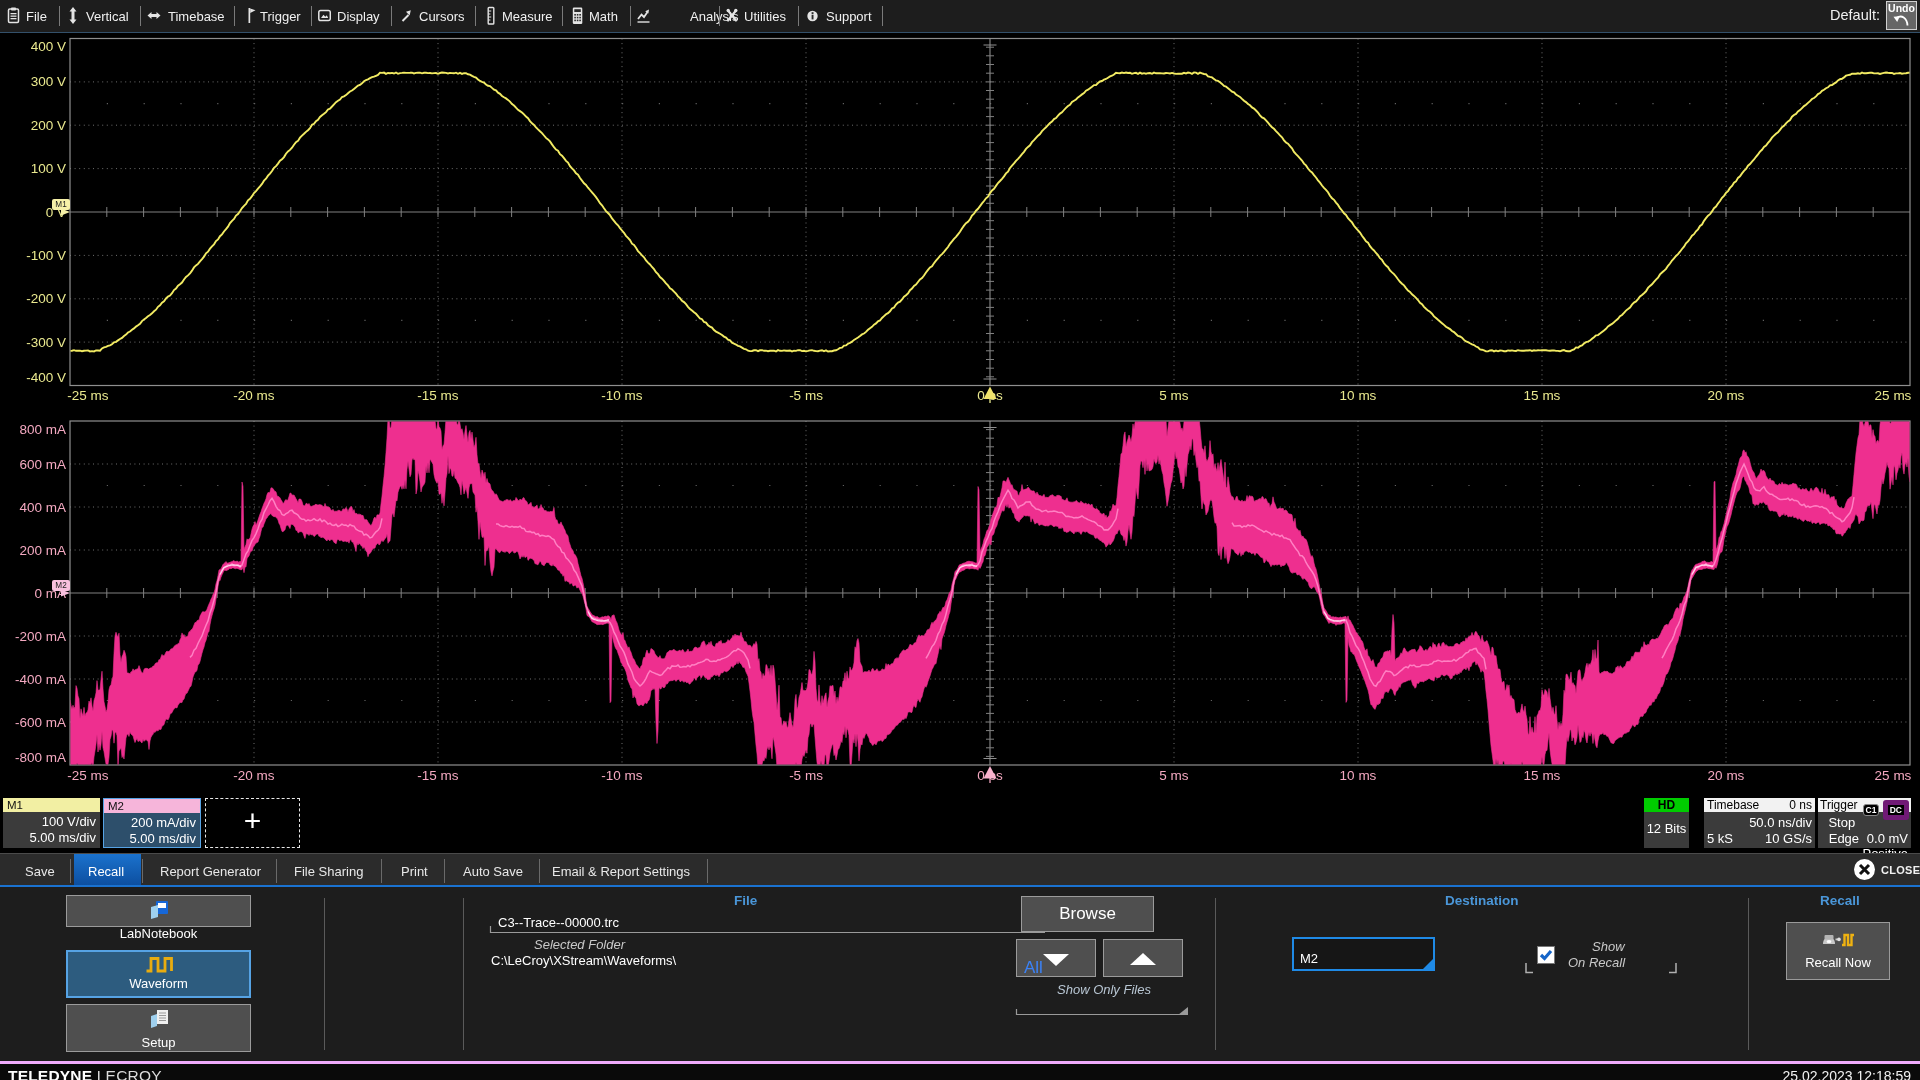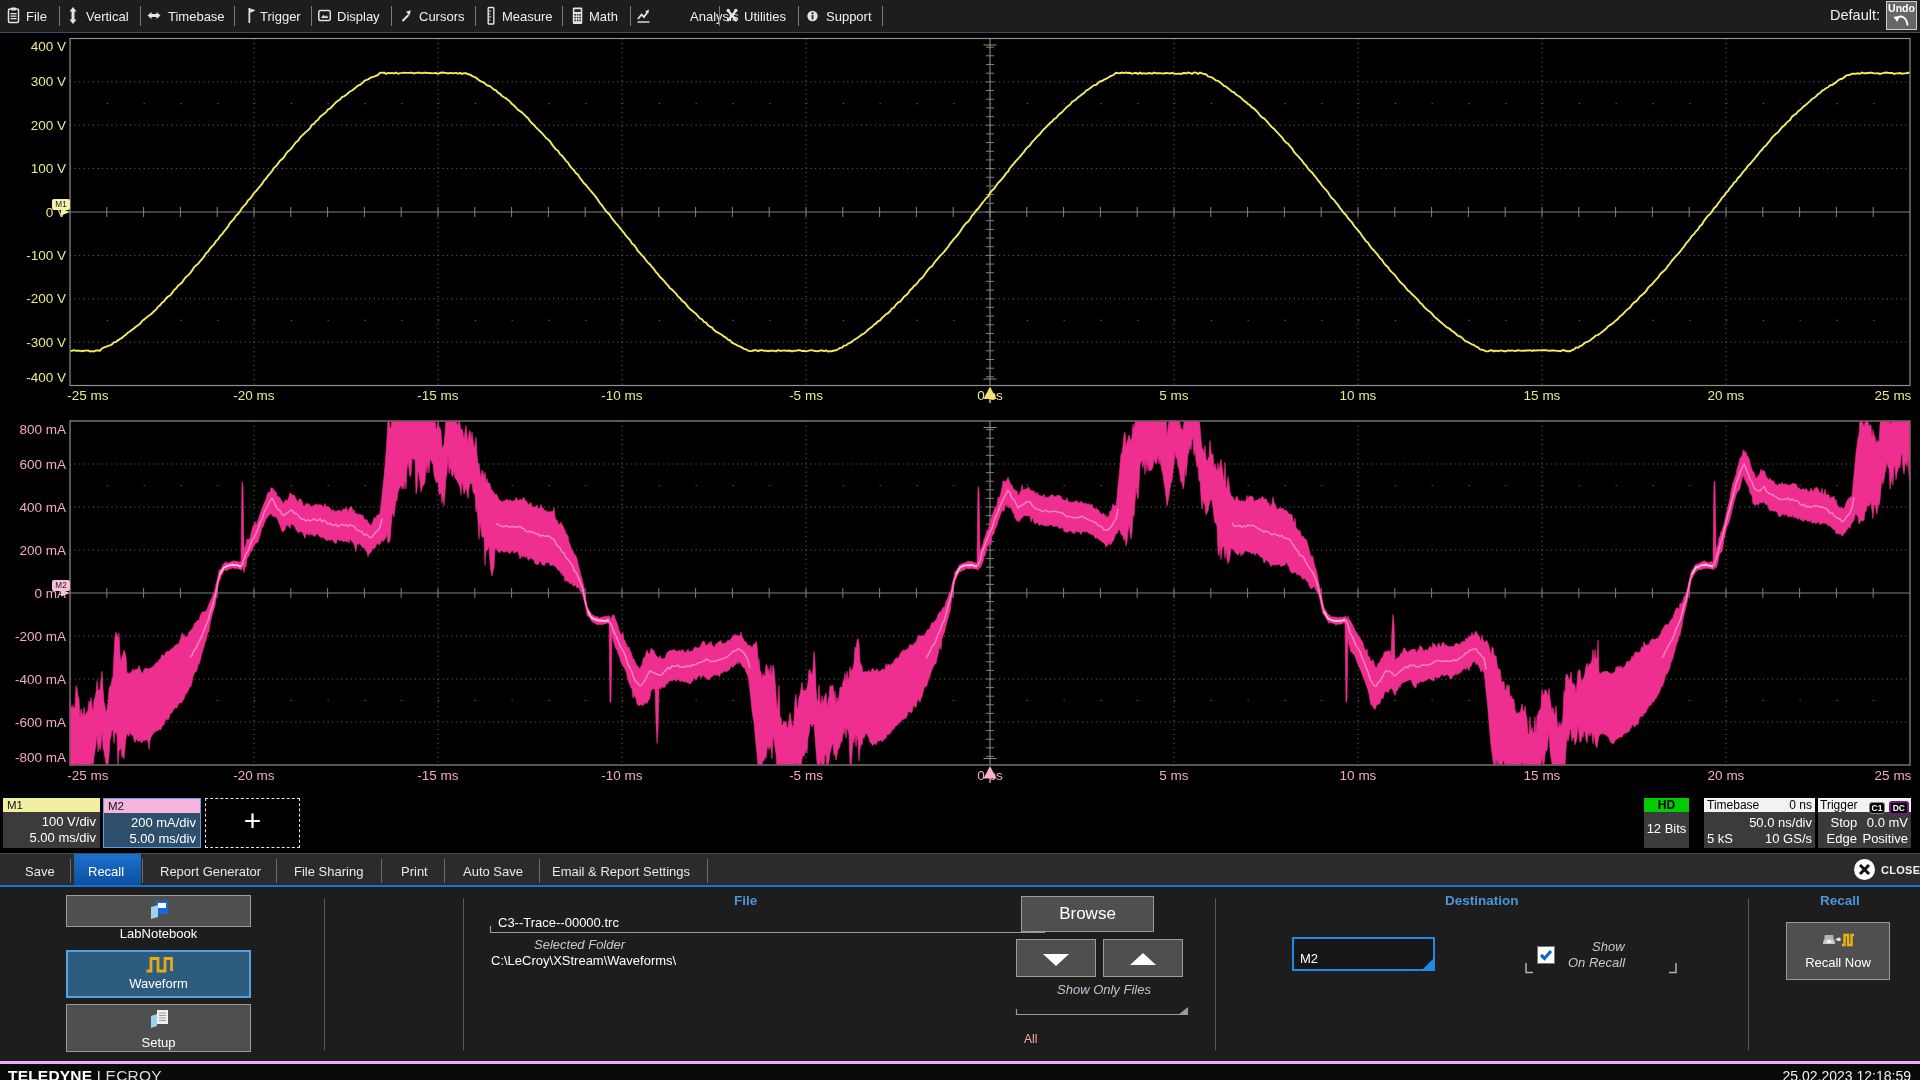--- a/index.html
+++ b/index.html
@@ -244,21 +244,21 @@
   <div class="sthd" style="background:#00cc00;color:#000;font-weight:bold;text-align:center">HD</div>
   <div class="stbody" style="text-align:center;padding-top:9px">12 Bits</div>
 </div>
 <div class="dscbox" style="left:1704px;width:111px;background:#3b3b3b">
   <div class="sthd" style="background:#f2f2f2;color:#000;padding:0 3px">Timebase<span style="float:right">0 ns</span></div>
   <div class="stbody" style="padding:3px 3px 0 3px;text-align:right">50.0 ns/div<br><span style="float:left">5 kS</span>10 GS/s</div>
 </div>
 <div class="dscbox" style="left:1818px;width:93px;background:#3b3b3b">
   <div class="sthd" style="background:#f2f2f2;color:#000;padding:0 2px">Trigger
     <span style="float:right;margin-top:1.5px"><span style="display:inline-block;background:#000;color:#fff;border:1px solid #888;border-radius:3px;font-size:8.5px;font-weight:bold;line-height:10px;padding:0 2px">C1</span>
-    <span style="display:inline-block;background:#000;color:#fff;border:2px solid #701a75;border-radius:3px;font-size:8.5px;font-weight:bold;line-height:10px;padding:0 2px">DC</span></span>
+    <span style="display:inline-block;background:#000;color:#fff;border:5px solid #701a75;border-radius:3px;font-size:8.5px;font-weight:bold;line-height:10px;padding:0 2px">DC</span></span>
   </div>
   <div class="stbody" style="padding:3px 3px 0 3px">
     <div>Stop<span style="float:right">0.0 mV</span></div>
     <div>Edge<span style="float:right">Positive</span></div>
   </div>
 </div>
 
 <div class="abs" style="left:0;top:853px;width:1920px;height:209px;background:#262626;border-top:1px solid #4a4a4a">
 
   <div class="abs" style="left:0;top:0;width:1920px;height:31px;background:#2b2b2b"></div>
@@ -326,21 +326,21 @@
 <div class="it" style="left:534px;top:937px">Selected Folder</div>
 <div class="abs" style="left:491px;top:953px;color:#fff;font-size:13px">C:\LeCroy\XStream\Waveforms\</div>
 <div class="gbtn" style="left:1021px;top:896px;width:133px;height:36px;font-size:17px;line-height:33px">Browse</div>
 <div class="gbtn" style="left:1016px;top:939px;width:80px;height:38px"><svg width="30" height="16" viewBox="0 0 30 16" style="margin-top:11px">
       <path d="M2,3 H28 L15,15 Z" fill="#fff"></path>
     </svg></div>
 <div class="gbtn" style="left:1103px;top:939px;width:80px;height:38px"><svg width="30" height="16" viewBox="0 0 30 16" style="margin-top:11px">
       <path d="M2,14 H28 L15,2 Z" fill="#fff"></path>
     </svg></div>
 <div class="it" style="left:1057px;top:982px;color:#b9c7d4">Show Only Files</div>
-<div class="abs" style="left:1024px;top:1032px;color:#fca5a5;font-size:12px">All</div>
+<div class="abs" style="left:1024px;top:958px;color:#3b82f6;font-size:17px">All</div>
 <svg class="abs" style="left:1015px;top:1005px" width="175" height="11">
     <path d="M1.5,4 V9.5 H173" stroke="#9a9a9a" stroke-width="1.2" fill="none"></path>
     <path d="M173,10 V2 L163,10 Z" fill="#9a9a9a"></path>
   </svg>
 
 <div class="head" style="left:1445px;top:893px">Destination</div>
 <div class="abs" style="left:1292px;top:937px;width:143px;height:34px;background:#161616;border:2px solid #1f8ae6">
   <div style="color:#fff;font-size:13px;position:absolute;left:6px;bottom:3px">M2</div>
   <svg style="position:absolute;right:0;bottom:0" width="10" height="10">
       <path d="M10,10 V0 L0,10 Z" fill="#1f8ae6"></path>

